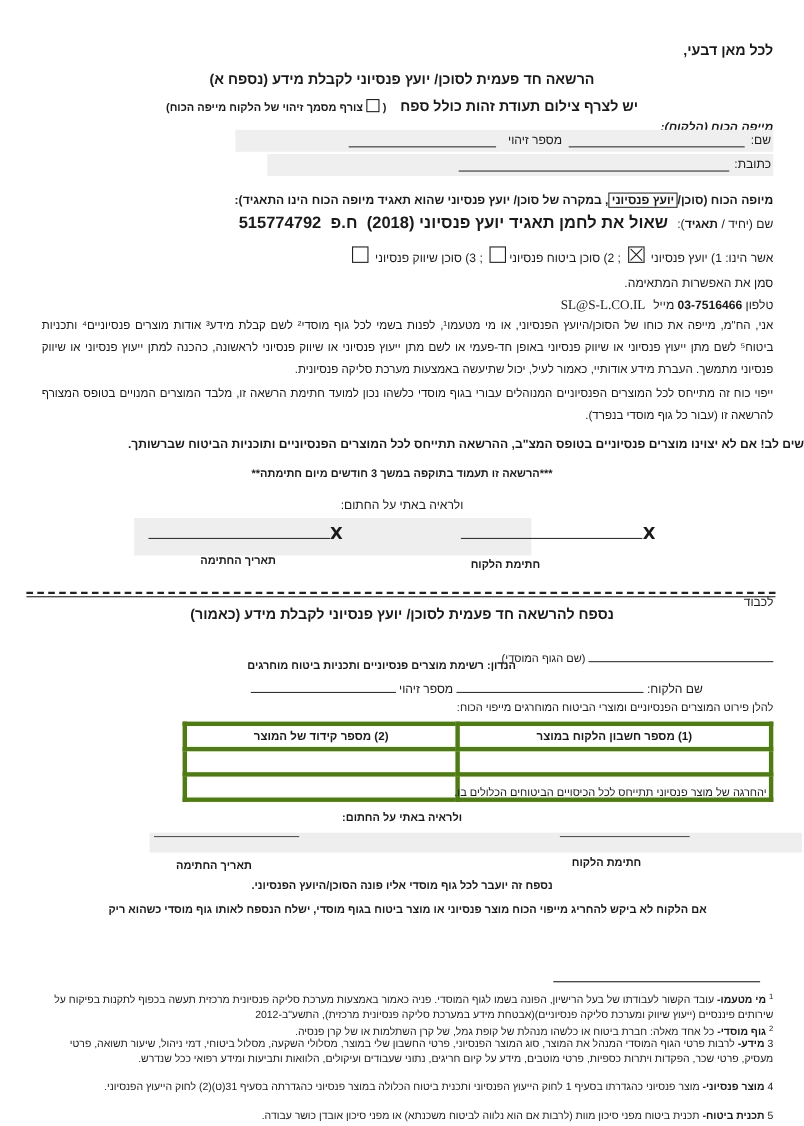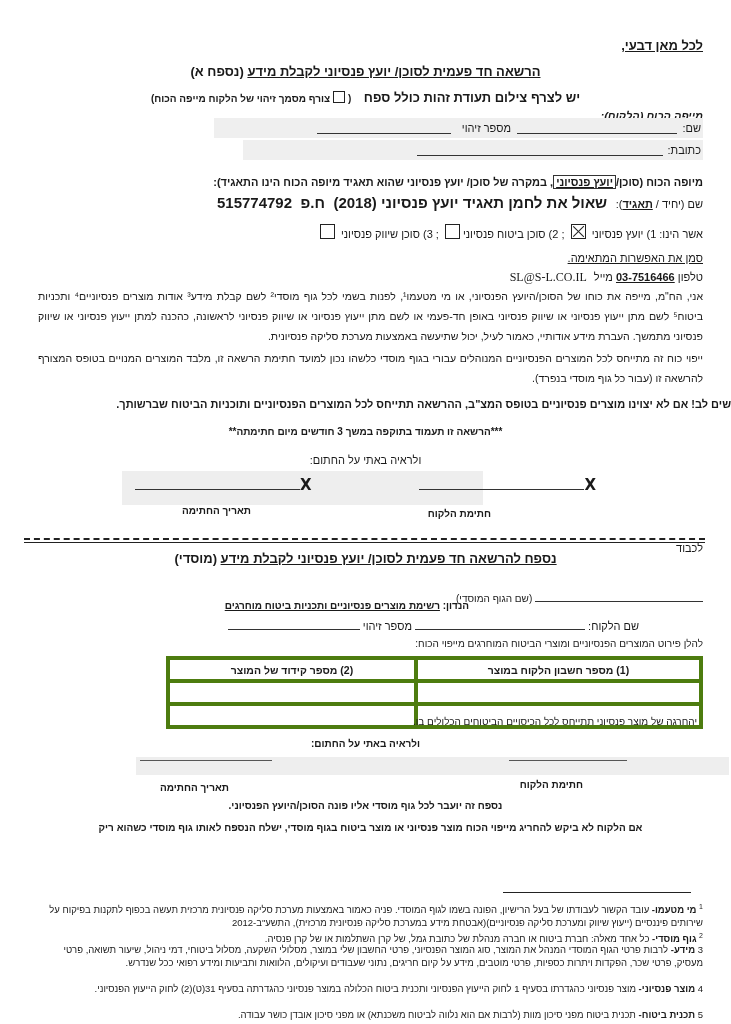--- a/index.html
+++ b/index.html
@@ -1,21 +1,21 @@
 <!DOCTYPE html>
 <html><head>
 <meta charset="utf-8">
 <style>
   html, body { margin: 0; padding: 0; background: #ffffff; }
   body { width: 731px; height: 1024px; overflow: hidden; position: relative;
          font-family: "Liberation Sans", "DejaVu Sans", sans-serif; color: #1a1a1a; }
   .page { direction: rtl; position: absolute; left: 0; top: 0; width: 731px; height: 1024px; }
   .abs { position: absolute; }
   .b { font-weight: bold; }
-  .u { text-decoration: underline; }
+  .u { }
   .fs11 { font-size: 11px; }
   .fs10 { font-size: 10px; }
   .fs13 { font-size: 13px; }
   .line { display: inline-block; border-bottom: 1px solid #333; height: 11px; vertical-align: baseline; }
   .field-bg { background: #efefef; }
   .chk { display: inline-block; width: 10px; height: 10px; border: 1px solid #222; vertical-align: -1px; margin: 0 3px; position: relative; }
   .chk.big { width: 13px; height: 13px; }
   .chk.checked::before, .chk.checked::after { content: ""; position: absolute; left: 50%; top: -1px; width: 1.3px; height: 15px; background: #222; }
   .chk.checked::before { transform: rotate(45deg); }
   .chk.checked::after { transform: rotate(-45deg); }
@@ -109,21 +109,21 @@
     <span class="sig-line"></span><span class="sig-x">X</span>
   </div>
   <div class="abs b fs10" style="right:240px; top:508px;">חתימת הלקוח</div>
   <div class="abs b fs10" style="left:182px; top:505px;">תאריך החתימה</div>
 
   <div class="abs dash-sep" style="left:24px; right:26px; top:538px;"></div>
   <div class="abs solid-sep" style="left:24px; right:26px; top:542px;"></div>
 
   <div class="abs fs13 b" style="left:0; right:0; top:551px; text-align:center;">
     <span class="u">נספח להרשאה חד פעמית לסוכן/ יועץ פנסיוני לקבלת מידע</span>
-    <span>(מוסדי)</span>
+    <span>(כאמור)</span>
   </div>
 
   <div class="abs fs11" style="right:28px; top:542px;">לכבוד</div>
   <div class="abs fs10" style="right:28px; top:590px; white-space:nowrap;margin-left:24px;">
     <span class="line" style="width:168px;"></span>
     <span>(שם הגוף המוסדי)</span>
   </div>
   <div class="abs b fs10" style="right:262px; top:600px;">
     <span>הנדון:</span>
     <span class="u">רשימת מוצרים פנסיוניים ותכניות ביטוח מוחרגים</span>
@@ -170,21 +170,21 @@
 
   <div class="abs b fs10" style="left:0; right:0; top:800px; text-align:center;">נספח זה יועבר לכל גוף מוסדי אליו פונה הסוכן/היועץ הפנסיוני.</div>
   <div class="abs b fs10" style="right:30px; left:40px; top:822px; text-align:center;">אם הלקוח לא ביקש להחריג מייפוי הכוח מוצר פנסיוני או מוצר ביטוח בגוף מוסדי, ישלח הנספח לאותו גוף מוסדי כשהוא ריק</div>
 
   <div class="abs" style="right:40px; top:892px; width:188px; border-top:1px solid #222;"></div>
 
   <div class="abs fn" style="right:28px; left:38px; top:900px;">
     <sup>1</sup> <span class="b">מי מטעמו-</span> <span>עובד הקשור לעבודתו של בעל הרישיון, הפונה בשמו לגוף המוסדי. פניה כאמור באמצעות מערכת סליקה פנסיונית מרכזית תעשה בכפוף לתקנות בפיקוח על שירותים פיננסיים (ייעוץ שיווק ומערכת סליקה פנסיוניים)(אבטחת מידע במערכת סליקה פנסיונית מרכזית), התשע"ב-2012</span>
   </div>
   <div class="abs fn" style="right:28px; left:38px; top:929px;">
-    <sup>2</sup> <span class="b">גוף מוסדי-</span> <span>כל אחד מאלה: חברת ביטוח או חברה מנהלת של כתובת גמל, של קרן השתלמות או של קרן פנסיה.</span>
+    <sup>2</sup> <span class="b">גוף מוסדי-</span> <span>כל אחד מאלה: חברת ביטוח או כלשהו מנהלת של קופת גמל, של קרן השתלמות או של קרן פנסיה.</span>
   </div>
   <div class="abs fn" style="right:28px; left:38px; top:943px;">
     <span>3</span> <span class="b">מידע-</span> <span>לרבות פרטי הגוף המוסדי המנהל את המוצר, סוג המוצר הפנסיוני, פרטי החשבון שלי במוצר, מסלולי השקעה, מסלול ביטוחי, דמי ניהול, שיעור תשואה, פרטי מעסיק, פרטי שכר, הפקדות ויתרות כספיות, פרטי מוטבים, מידע על קיום חריגים, נתוני שעבודים ועיקולים, הלוואות ותביעות ומידע רפואי ככל שנדרש.</span>
   </div>
   <div class="abs fn" style="right:28px; left:38px; top:982px;">
     <span>4</span> <span class="b">מוצר פנסיוני-</span> <span>מוצר פנסיוני כהגדרתו בסעיף 1 לחוק הייעוץ הפנסיוני ותכנית ביטוח הכלולה במוצר פנסיוני כהגדרתה בסעיף 31(ט)(2) לחוק הייעוץ הפנסיוני.</span>
   </div>
   <div class="abs fn" style="right:28px; left:38px; top:1008px;">
     <span>5</span> <span class="b">תכנית ביטוח-</span> <span>תכנית ביטוח מפני סיכון מוות (לרבות אם הוא נלווה לביטוח משכנתא) או מפני סיכון אובדן כושר עבודה.</span>
   </div>

